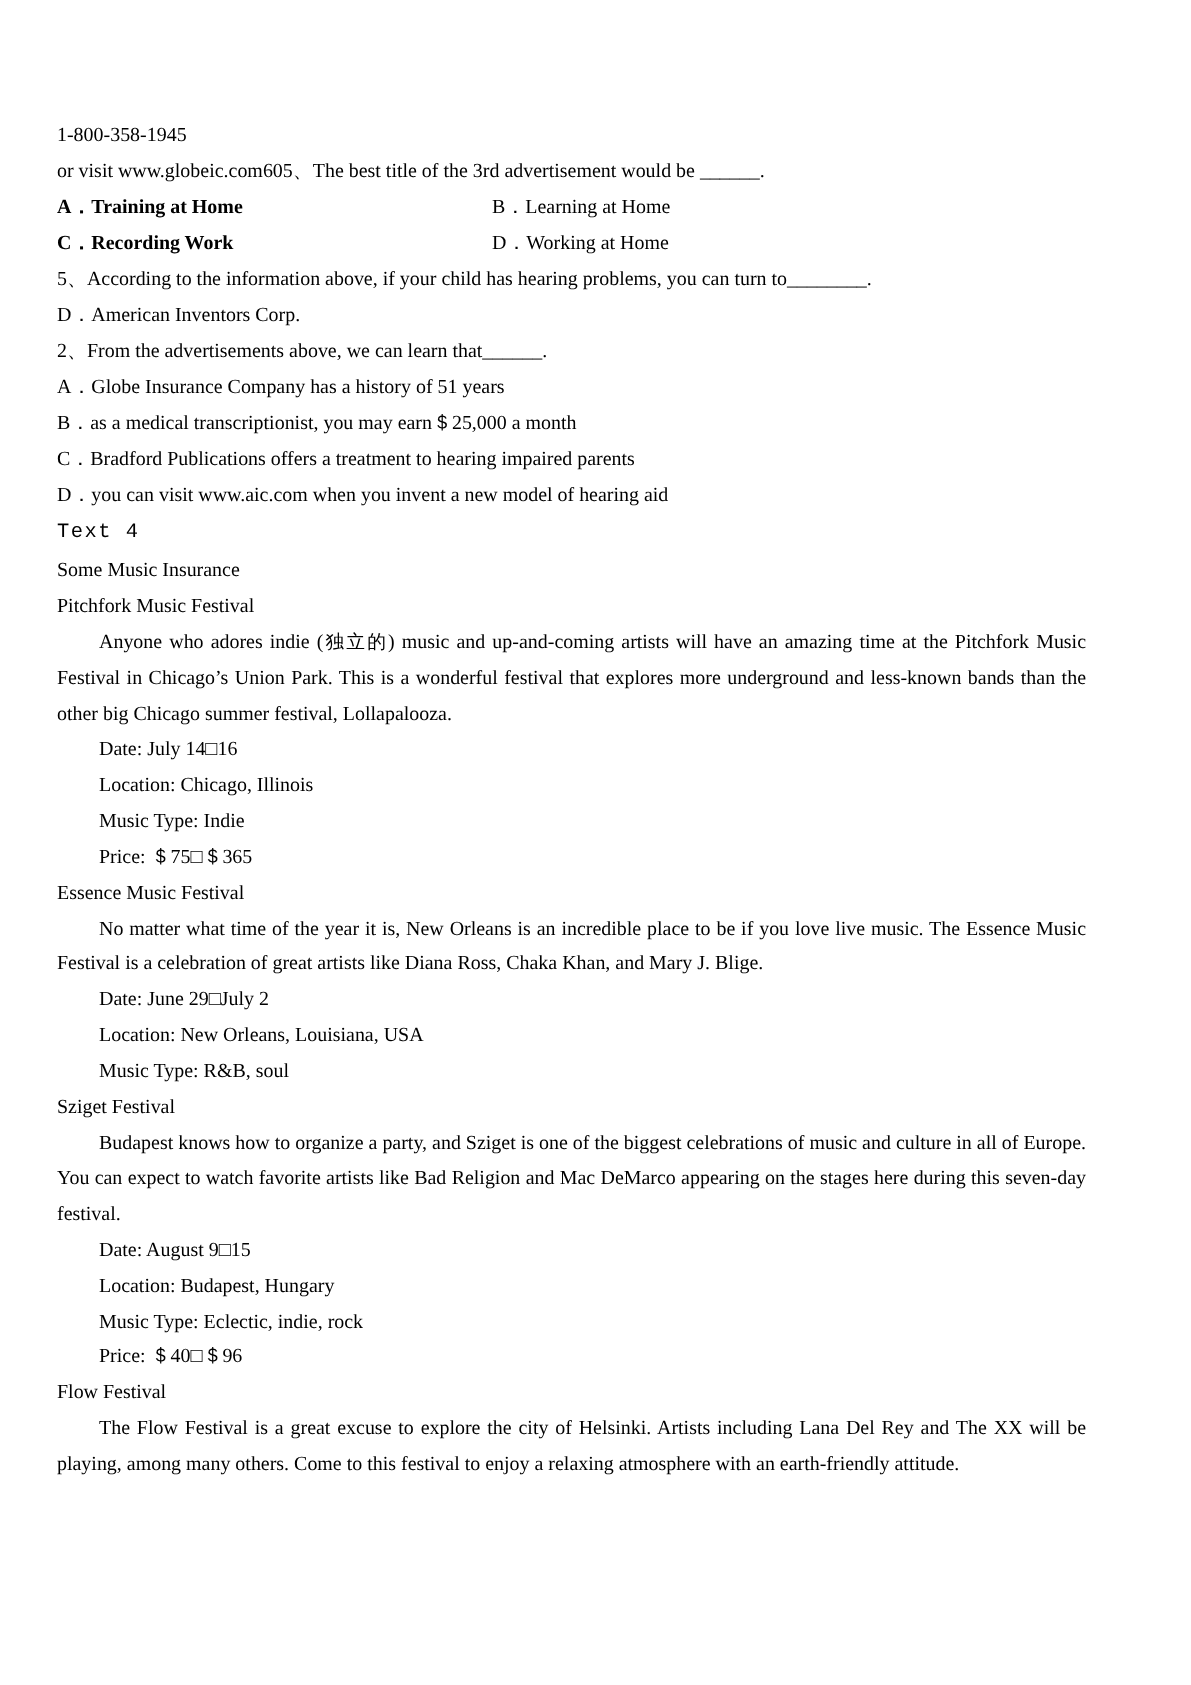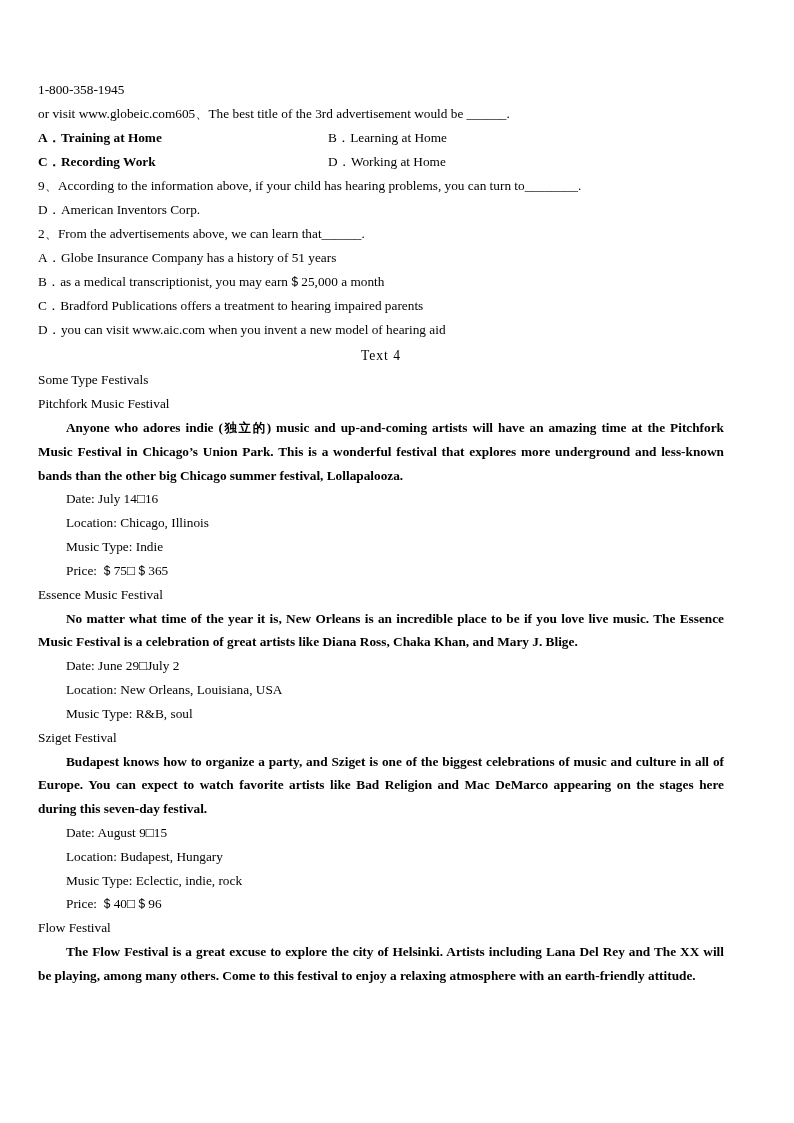--- a/index.html
+++ b/index.html
@@ -43,37 +43,36 @@
   }
   .indent-opt {
     font-size: 13.3px;
     line-height: 24px;
   }
   .q {
     font-size: 13.3px;
     line-height: 24px;
   }
   .text-head {
-    text-align: center;
-    font-family: Liberation Serif, serif;
+    text-align: left;
+    font-family: Liberation Mono, monospace;
     font-size: 13.6px;
     line-height: 24px;
     letter-spacing: 1px;
     margin-top: 2px;
   }
   .sec-title {
     font-size: 13.3px;
     line-height: 24px;
   }
   .para {
     font-size: 13.3px;
     line-height: 23.8px;
     text-align: justify;
     text-indent: 28px;
-    font-weight: bold;
   }
   .detail {
     font-size: 13.3px;
     line-height: 23.8px;
     padding-left: 28px;
   }
   .cjk {
     font-family: "DejaVu Sans", sans-serif;
     font-size: 12.5px;
   }
@@ -89,34 +88,34 @@
 
   <div class="opts">
     <div class="opt-a">A．Training at Home</div>
     <div class="opt-b">B．Learning at Home</div>
   </div>
   <div class="opts">
     <div class="opt-a">C．Recording Work</div>
     <div class="opt-b">D．Working at Home</div>
   </div>
 
-  <div class="q">9、According to the information above, if your child has hearing problems, you can turn to________.</div>
+  <div class="q">5、According to the information above, if your child has hearing problems, you can turn to________.</div>
   <div class="opts">
     <div class="opt-b">D．American Inventors Corp.</div>
   </div>
 
   <div class="q">2、From the advertisements above, we can learn that______.</div>
   <div class="indent-opt">A．Globe Insurance Company has a history of 51 years</div>
   <div class="indent-opt">B．as a medical transcriptionist, you may earn＄25,000 a month</div>
   <div class="indent-opt">C．Bradford Publications offers a treatment to hearing impaired parents</div>
   <div class="indent-opt">D．you can visit www.aic.com when you invent a new model of hearing aid</div>
 
   <div class="text-head">Text 4</div>
 
-  <div class="sec-title">Some Type Festivals</div>
+  <div class="sec-title">Some Music Insurance</div>
 
   <div class="sec-title">Pitchfork Music Festival</div>
   <div class="para"><span>Anyone who adores indie (</span><span class="cjk">独立的</span><span>) music and up-and-coming artists will have an amazing time at the Pitchfork Music Festival in Chicago’s Union Park. This is a wonderful festival that explores more underground and less-known bands than the other big Chicago summer festival, Lollapalooza.</span></div>
   <div class="detail">Date: July 14□16</div>
   <div class="detail">Location: Chicago, Illinois</div>
   <div class="detail">Music Type: Indie</div>
   <div class="detail">Price: ＄75□＄365</div>
 
   <div class="sec-title">Essence Music Festival</div>
   <div class="para">No matter what time of the year it is, New Orleans is an incredible place to be if you love live music. The Essence Music Festival is a celebration of great artists like Diana Ross, Chaka Khan, and Mary J. Blige.</div>

